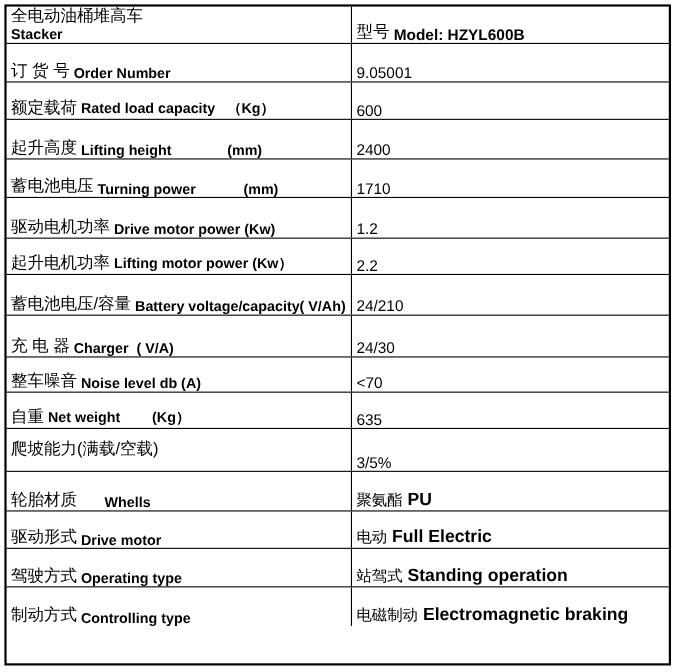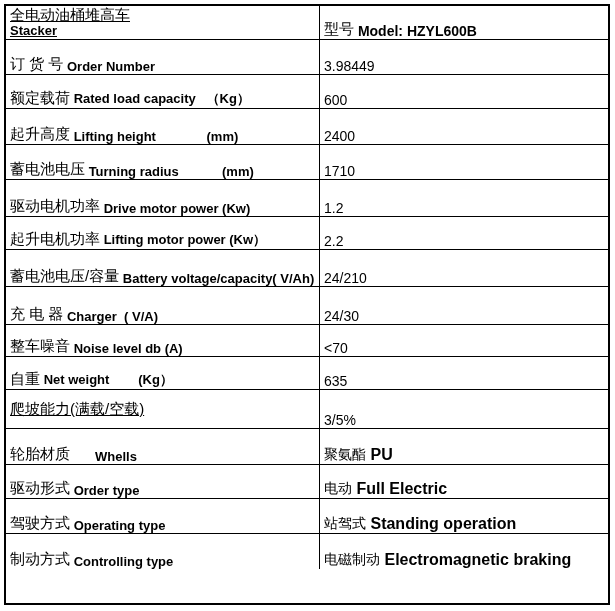--- a/index.html
+++ b/index.html
@@ -18,21 +18,21 @@
     background: #ffffff;
     display: grid;
     grid-template-rows: 34px 35px 34px 36px 35px 37px 33px 37px 38px 32px 33px 39px 36px 34px 35px 35px 34px;
   }
   .tr { display: flex; width: 100%; }
   .tr:not(:last-child) { border-bottom: 1px solid #000000; }
   .td { display: flex; align-items: flex-end; overflow: hidden; }
   .tdl { width: 314px; border-right: 1px solid #000000; padding-left: 4px; }
   .tdr { flex: 1; padding-left: 4px; }
   .col { flex-direction: column; align-items: flex-start; justify-content: center; }
-  .line { display: flex; align-items: flex-end; line-height: 16px; text-decoration: underline; }
+  .line { display: flex; align-items: flex-end; line-height: 16px; }
   .zh  { font-size: 15px; font-weight: 400; white-space: pre-wrap; }
   .en  { font-size: 13px; font-weight: 700; white-space: pre-wrap; }
   .en-lg { font-size: 14px; }
   .val { font-size: 14px; font-weight: 400; white-space: pre-wrap; }
   .val-en { font-size: 16px; font-weight: 700; white-space: pre-wrap; }
   .wavy {
     text-decoration-line: underline;
     text-decoration-style: wavy;
     text-decoration-color: #e03131;
     text-decoration-thickness: 1px;
@@ -58,21 +58,21 @@
         <span class="en en-lg"> Model: HZYL600B</span>
     </div>
   </div>
 
   <div class="tr">
     <div class="td tdl">
       <span class="zh">订 货 号</span>
         <span class="en"> Order Number</span>
     </div>
     <div class="td tdr">
-      <span class="val">3.98449</span>
+      <span class="val">9.05001</span>
     </div>
   </div>
 
   <div class="tr">
     <div class="td tdl">
       <span class="zh">额定载荷</span>
         <span class="en"> Rated load capacity   （Kg）</span>
     </div>
     <div class="td tdr">
       <span class="val">600</span>
@@ -85,21 +85,21 @@
         <span class="en"> Lifting height              (mm)</span>
     </div>
     <div class="td tdr">
       <span class="val">2400</span>
     </div>
   </div>
 
   <div class="tr">
     <div class="td tdl">
       <span class="zh">蓄电池电压</span>
-        <span class="en"> Turning radius            (mm)</span>
+        <span class="en"> Turning power            (mm)</span>
     </div>
     <div class="td tdr">
       <span class="val">1710</span>
     </div>
   </div>
 
 
   <div class="tr">
     <div class="td tdl">
       <span class="zh">驱动电机功率</span>
@@ -178,21 +178,21 @@
     </div>
     <div class="td tdr">
       <span class="val">聚氨酯</span>
         <span class="val-en"> PU</span>
     </div>
   </div>
 
   <div class="tr">
     <div class="td tdl">
       <span class="zh">驱动形式</span>
-        <span class="en"> Order type</span>
+        <span class="en"> Drive motor</span>
     </div>
     <div class="td tdr">
       <span class="val">电动</span>
         <span class="val-en"> Full Electric</span>
     </div>
   </div>
 
   <div class="tr">
     <div class="td tdl">
       <span class="zh">驾驶方式</span>

